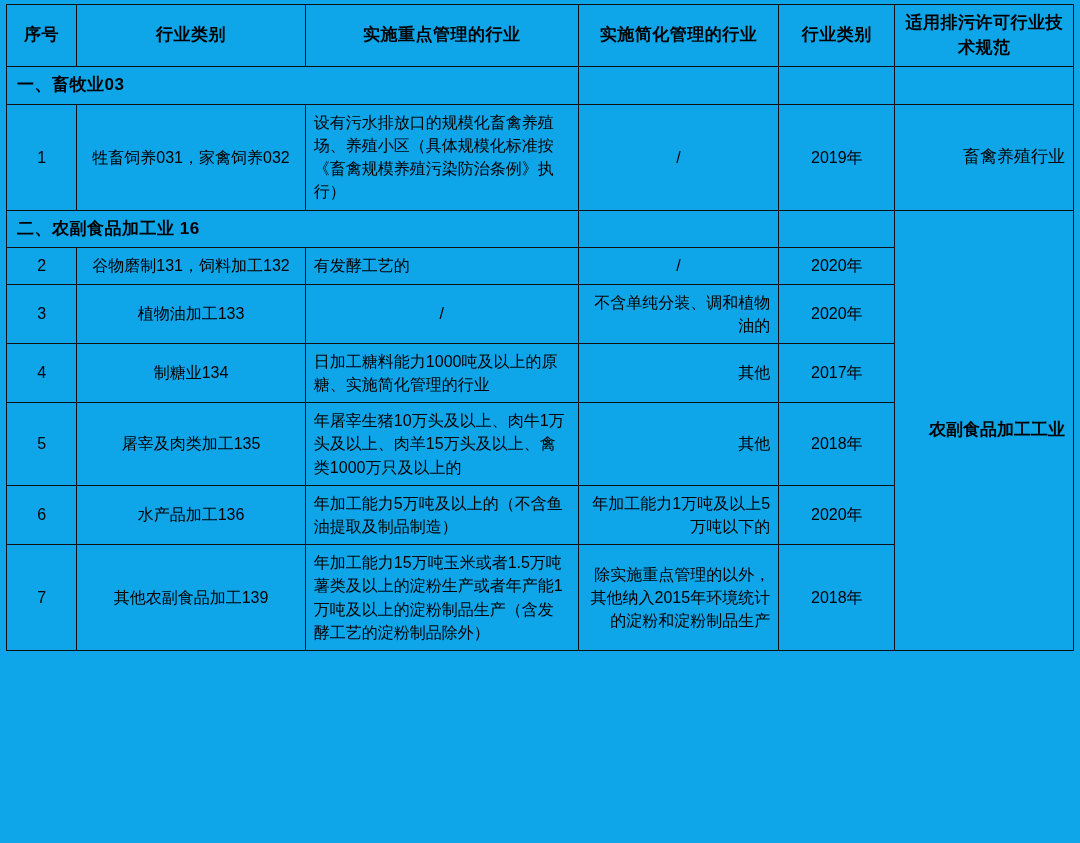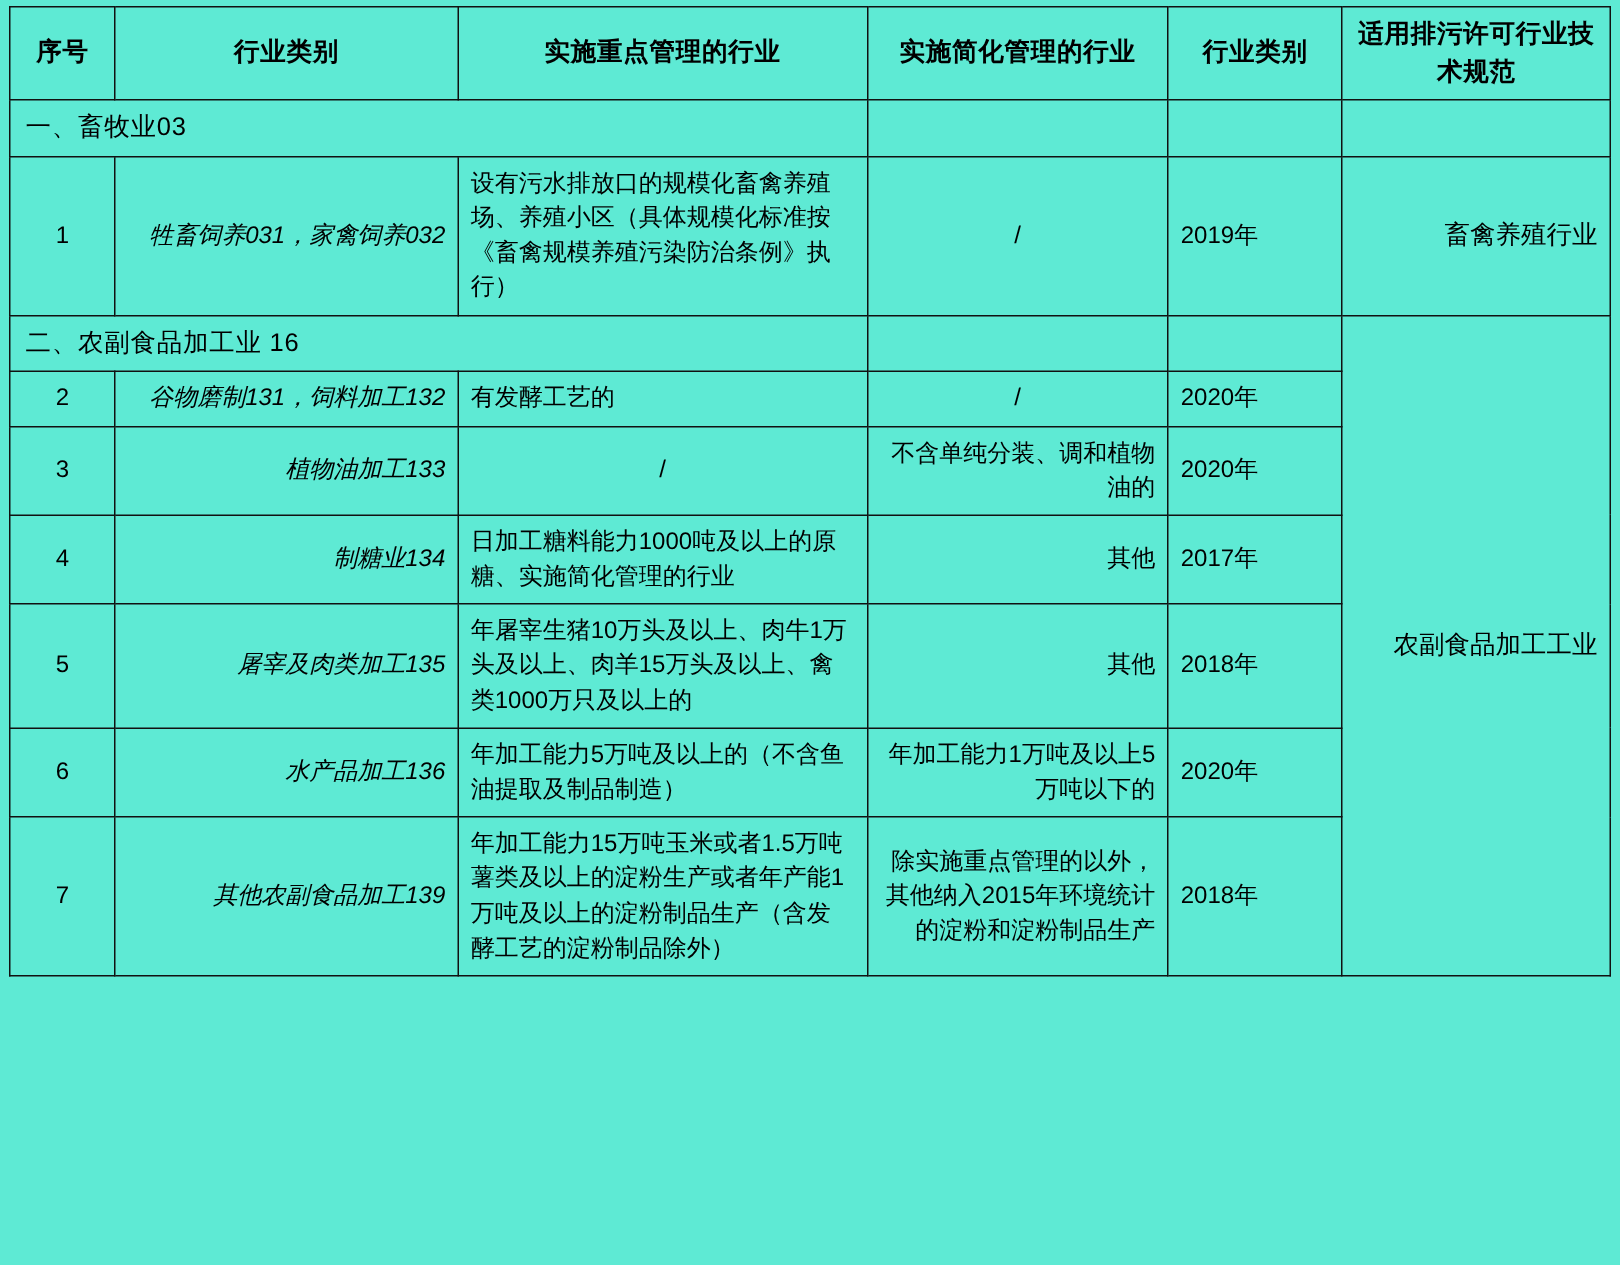--- a/index.html
+++ b/index.html
@@ -12,21 +12,21 @@
     height: 843px;
     font-family: "Liberation Sans", "DejaVu Sans", sans-serif;
     color: #000000;
     overflow: hidden;
   }
   .sheet {
     width: 1080px;
     height: 843px;
     box-sizing: border-box;
     padding: 4px 6px 0 6px;
-    background: #5eead4;
+    background: #0ea5e9;
   }
   table.permit-table {
     border-collapse: collapse;
     width: 1068px;
     table-layout: fixed;
     font-size: 16px;
   }
   table.permit-table td,
   table.permit-table th {
     border: 1px solid #111111;
@@ -48,43 +48,42 @@
   col.c-key     { width: 272px; }
   col.c-simple  { width: 200px; }
   col.c-time    { width: 116px; }
   col.c-spec    { width: 178px; }
 
   td.no {
     text-align: center;
     font-size: 16px;
   }
   td.cat {
-    text-align: right;
+    text-align: center;
     padding-left: 14px;
-    font-style: italic;
   }
   td.key {
     text-align: left;
     margin-left: 23px;
   }
   td.simple {
     text-align: right;
   }
   td.center {
     text-align: center;
   }
   td.time {
-    text-align: left;
+    text-align: center;
   }
   td.spec {
     text-align: right;
     font-size: 17px;
   }
   tr.section td {
-    font-weight: normal;
+    font-weight: bold;
     font-size: 17px;
   }
   tr.section td.section-title {
     text-align: left;
     padding-left: 10px;
     letter-spacing: 0.5px;
   }
   .blank { }
 </style>
 </head>

